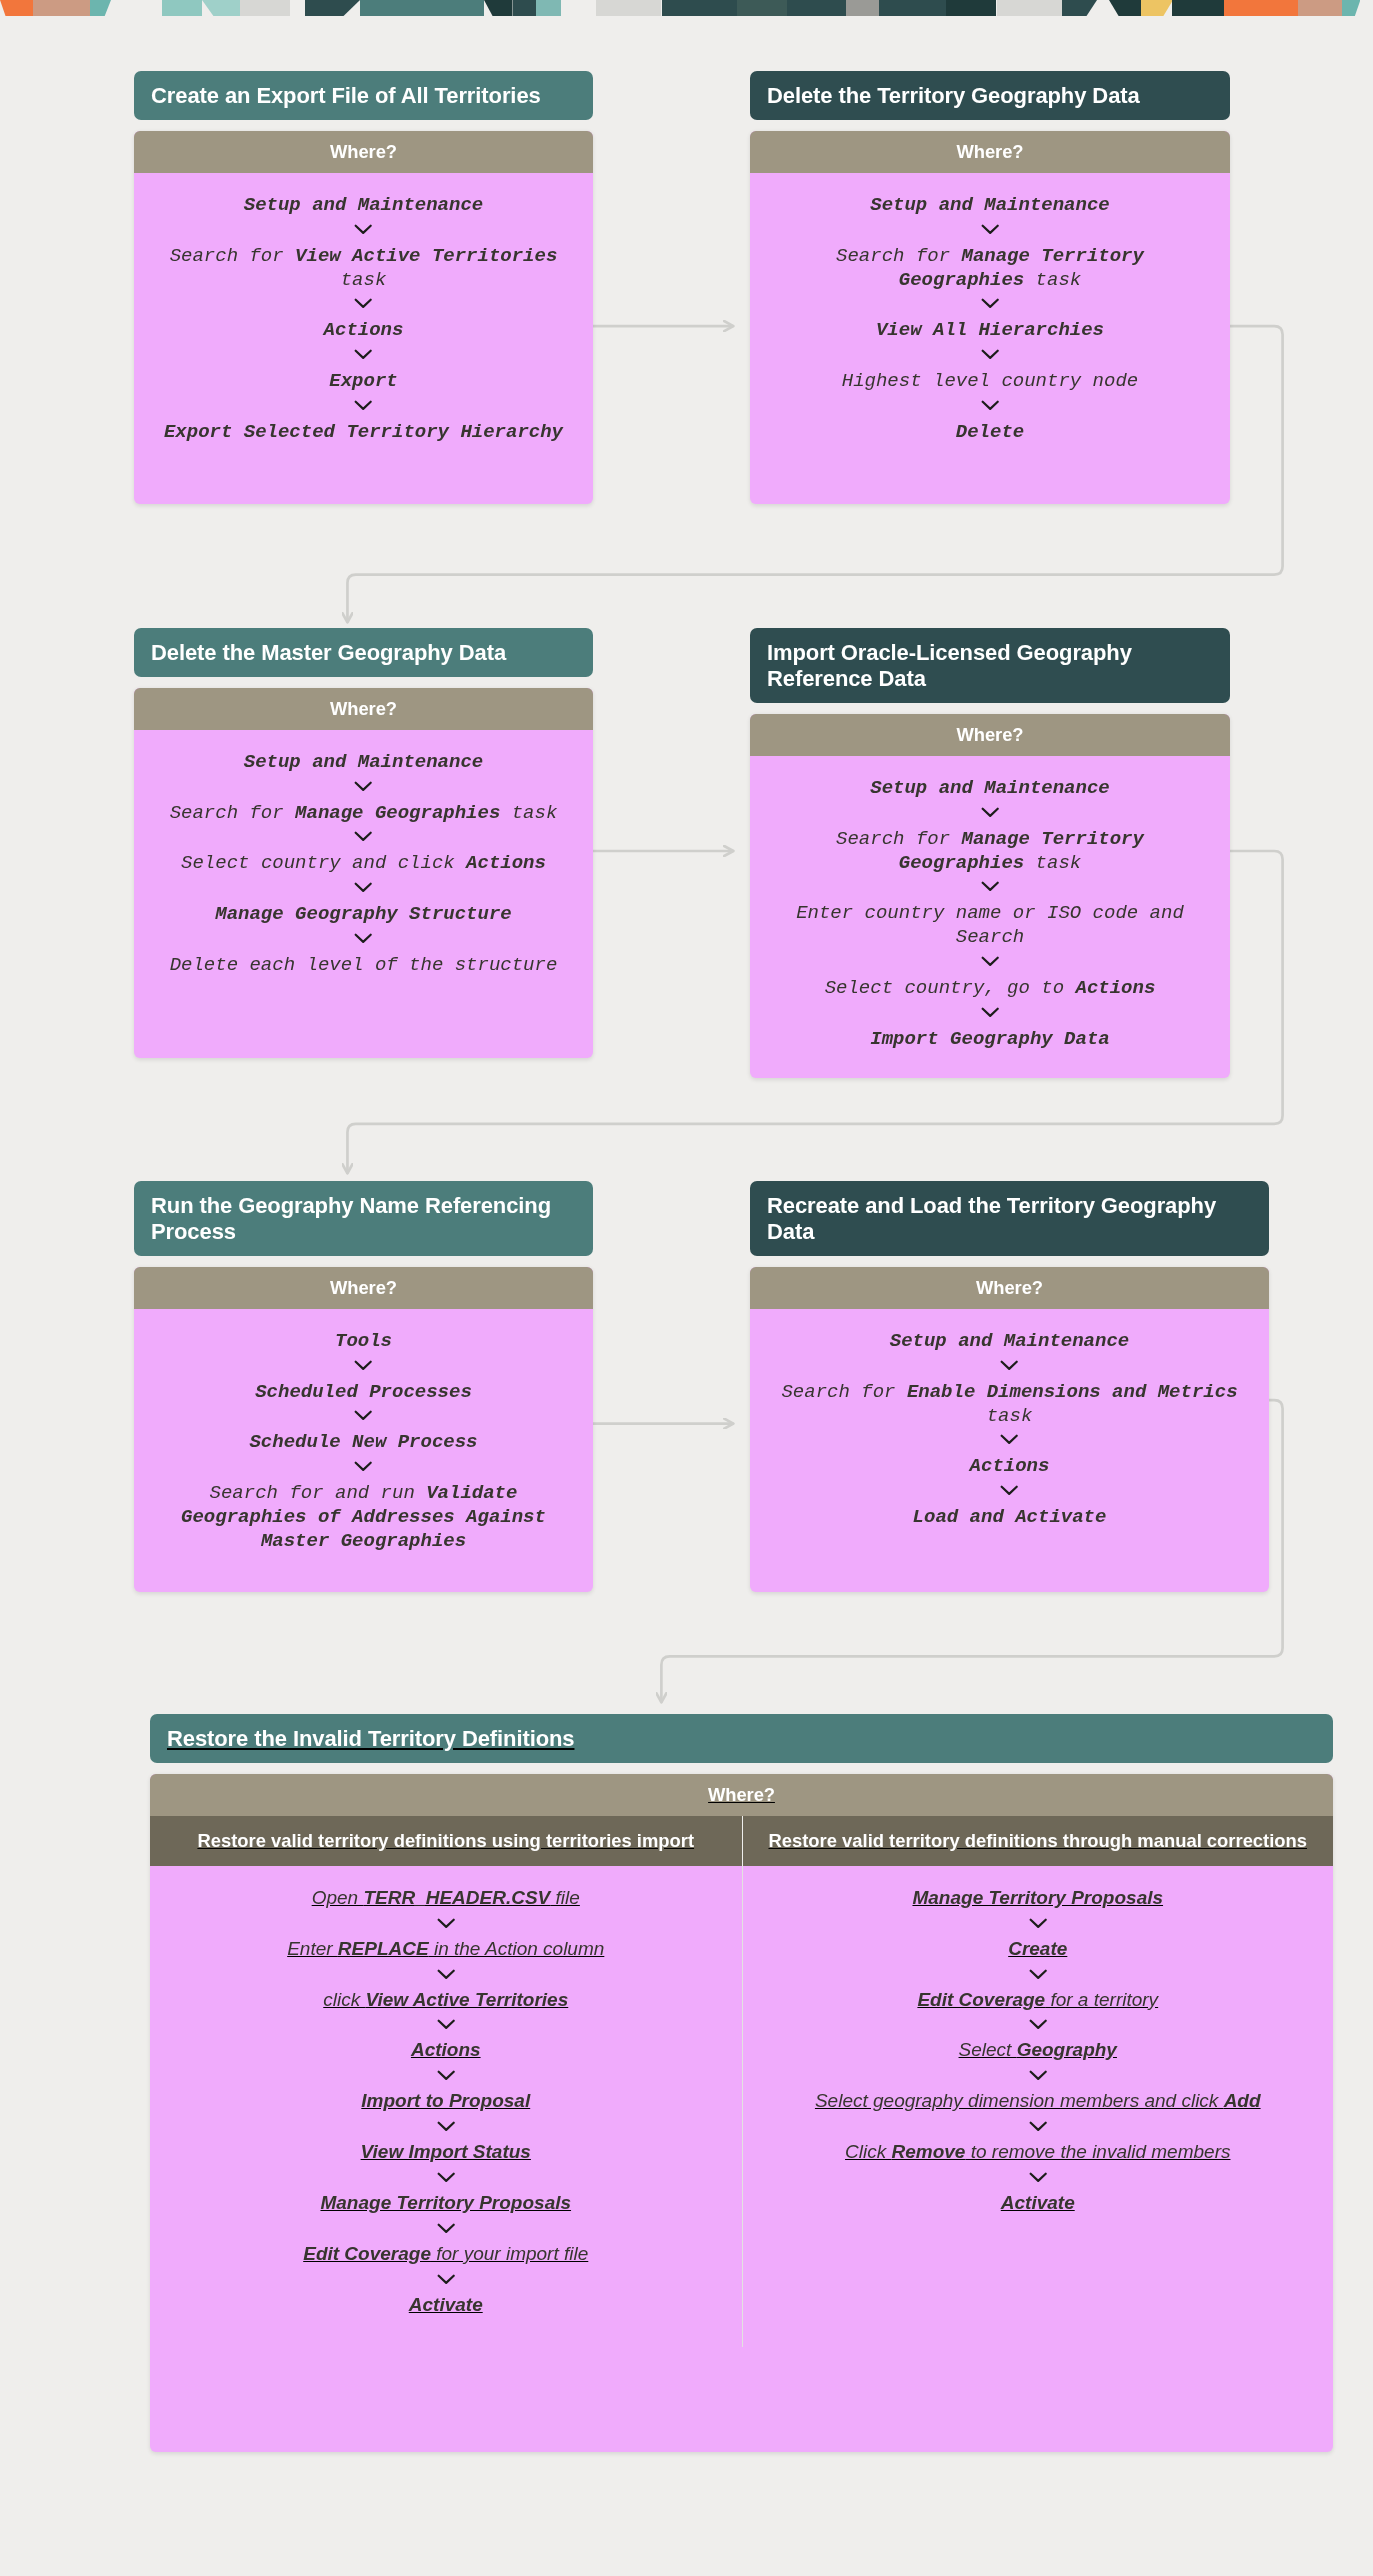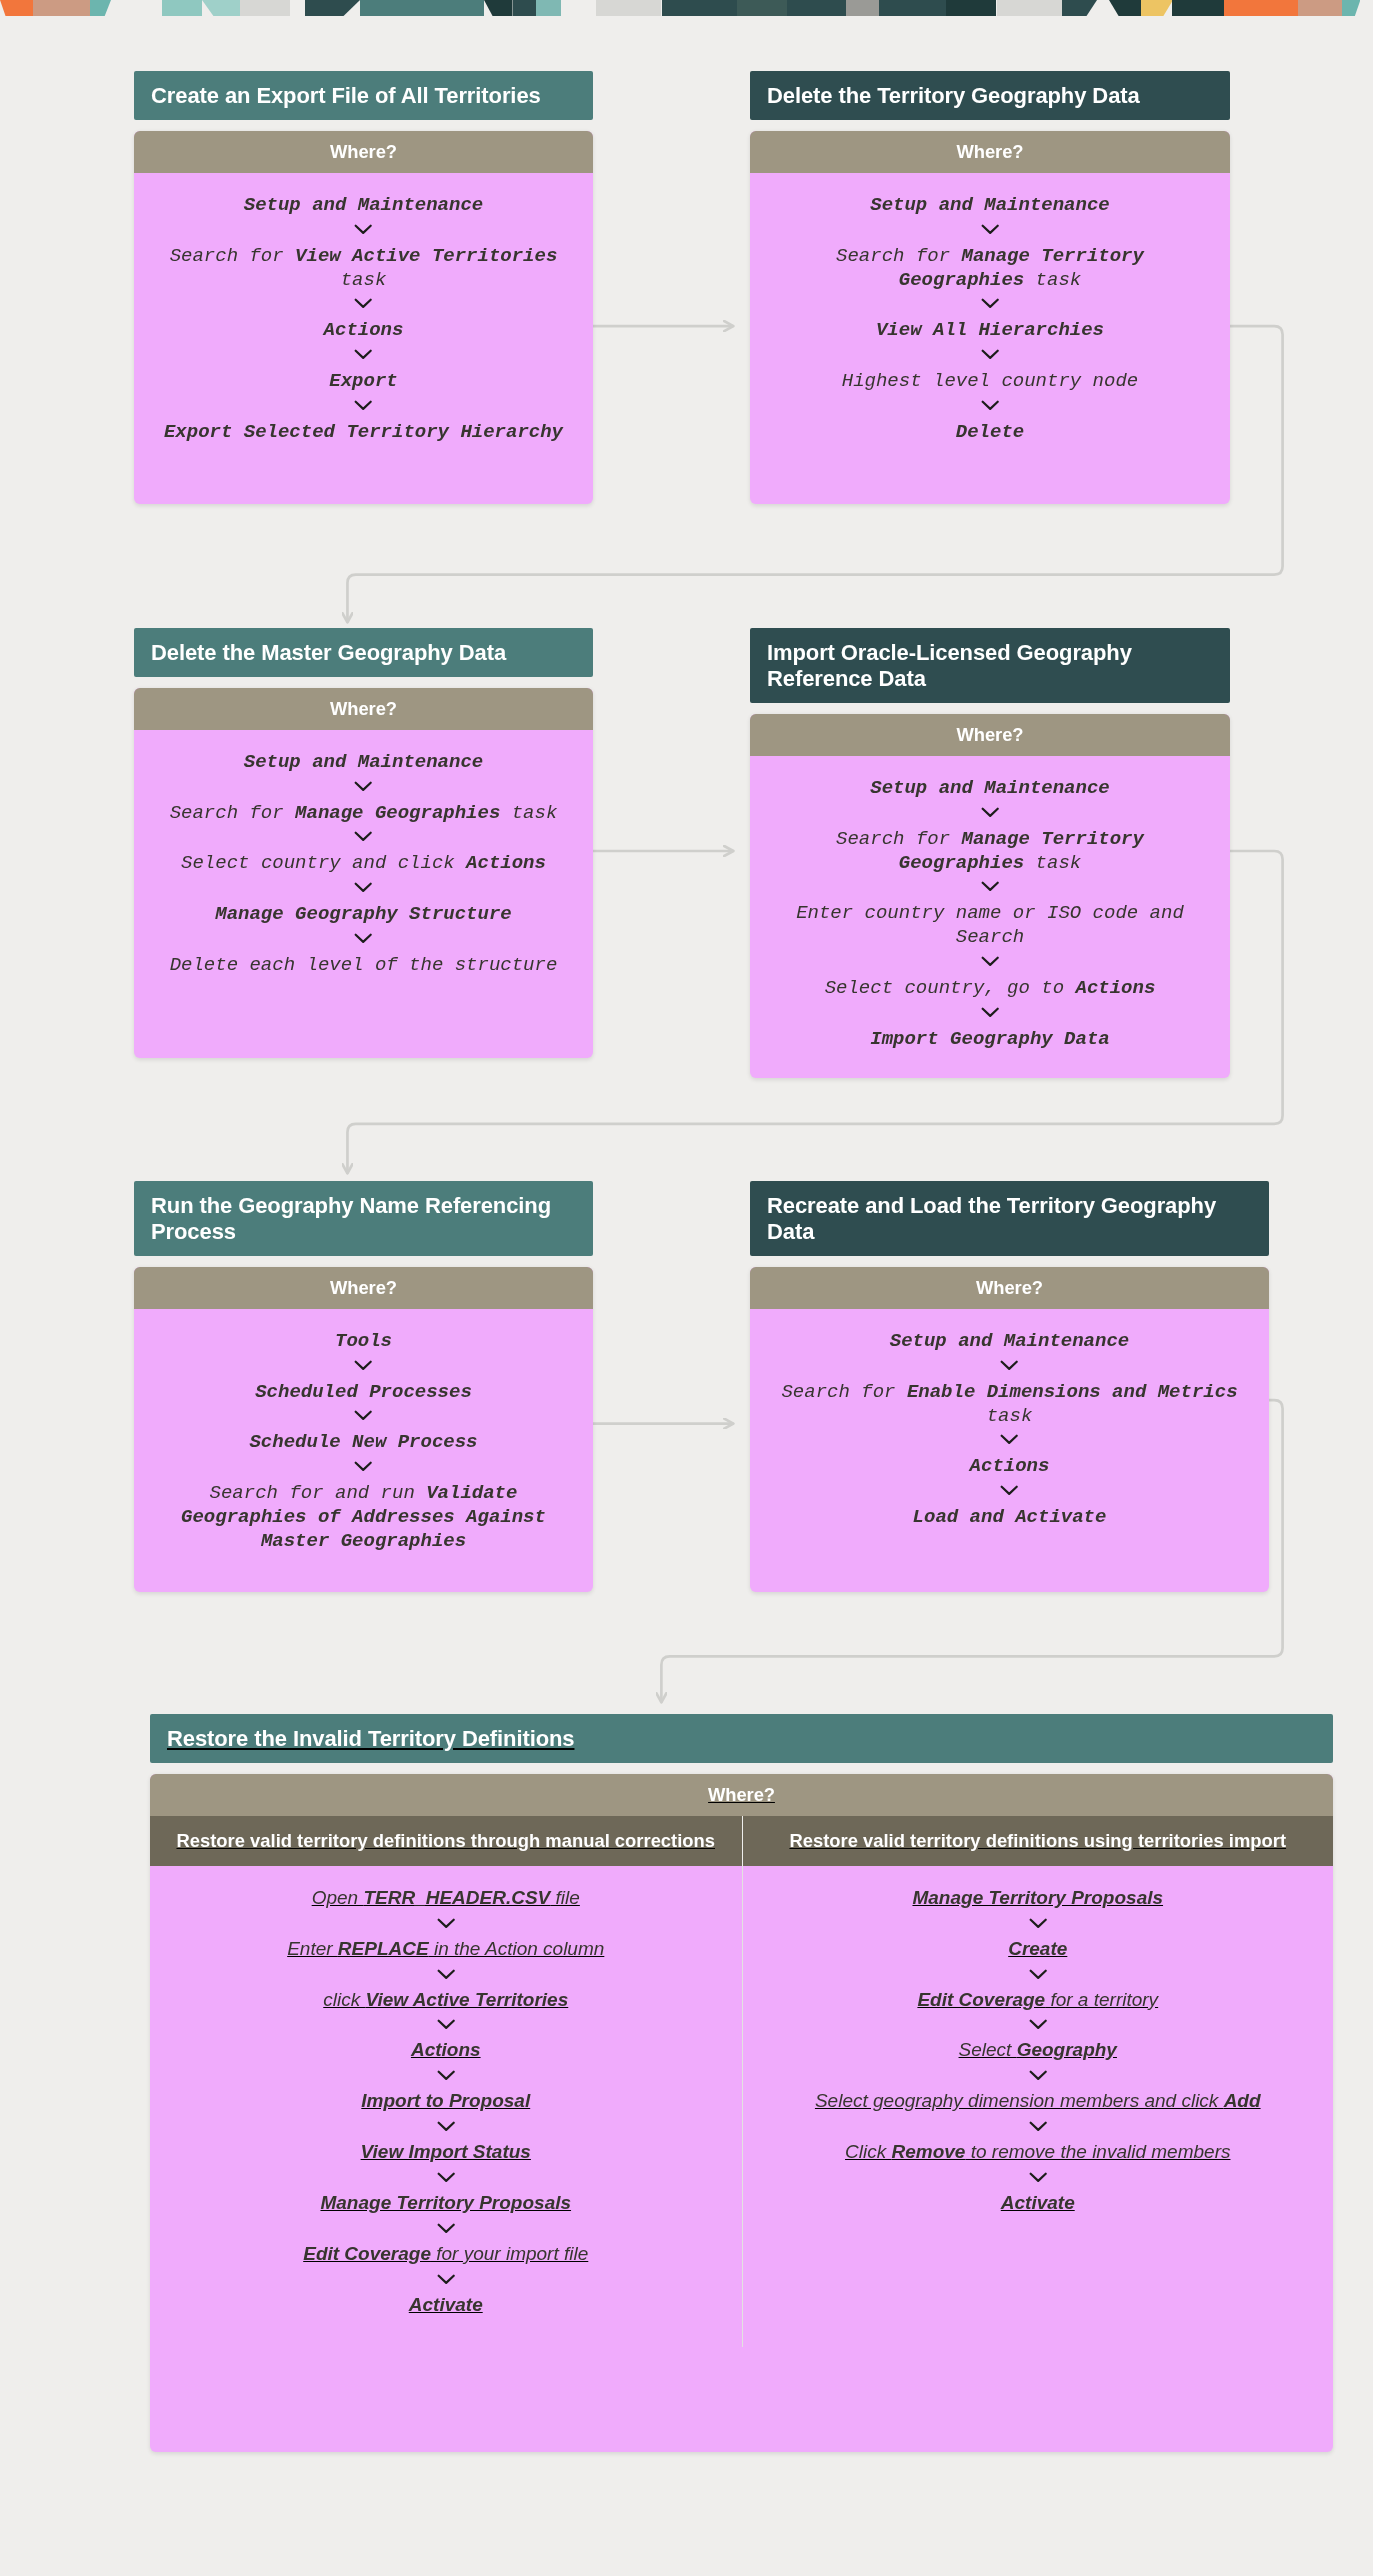--- a/index.html
+++ b/index.html
@@ -17,21 +17,21 @@
 
   
   .canvas { position:absolute; top:0; left:0; width:1373px; height:2576px; }
 
   
   .conn { position:absolute; top:0; left:0; width:1373px; height:2576px; pointer-events:none; }
 
   
   .card { position:absolute; }
   .card-title {
-    border-radius:2px;
+    border-radius:7px;
     color:#ffffff;
     font-weight:bold;
     font-size:22px;
     line-height:26px;
     padding:11.7px 17px;
     letter-spacing:-0.1px;
   }
   .t-teal  { background:#4c7d7b; }
   .t-dark  { background:#2f4d50; }
 
@@ -299,22 +299,22 @@
           <div class="step bold">Load and Activate</div>
         </div>
     </div>
   </div>
 
   <div class="card" style="left:150px; top:1714px; width:1183px;text-decoration:underline;">
     <div class="card-title t-teal">Restore the Invalid Territory Definitions</div>
     <div class="card-body" style="min-height:678px;">
       <div class="where-bar">Where?</div>
       <div class="split-heads">
+        <div class="split-head">Restore valid territory definitions using territories import</div>
         <div class="split-head">Restore valid territory definitions through manual corrections</div>
-        <div class="split-head">Restore valid territory definitions using territories import</div>
       </div>
       <div class="split-cols">
         <div class="split-col">
             <div class="step">Open <b>TERR_HEADER.CSV</b> file</div>
             <div class="chev"><svg width="18.4" height="11" viewBox="0 0 22 13" aria-hidden="true">
                 <path d="M2,2 L11,10.5 L20,2" fill="none" stroke="#1d1d1b" stroke-width="2.6" stroke-linecap="round" stroke-linejoin="round"></path>
               </svg></div>
             <div class="step">Enter <b>REPLACE</b> in the Action column</div>
             <div class="chev"><svg width="18.4" height="11" viewBox="0 0 22 13" aria-hidden="true">
                 <path d="M2,2 L11,10.5 L20,2" fill="none" stroke="#1d1d1b" stroke-width="2.6" stroke-linecap="round" stroke-linejoin="round"></path>

